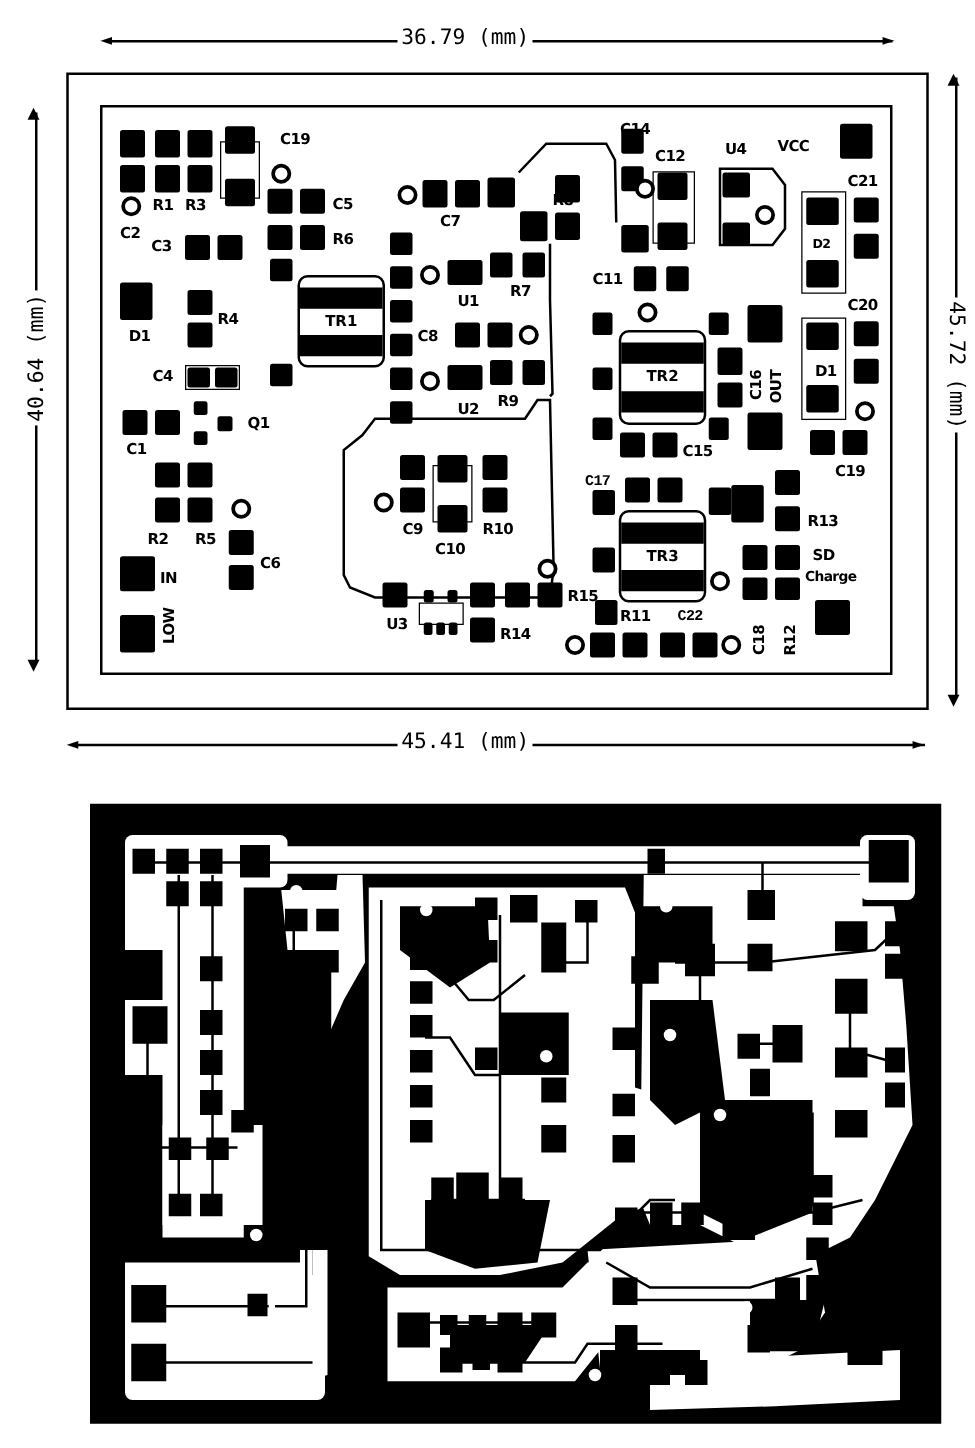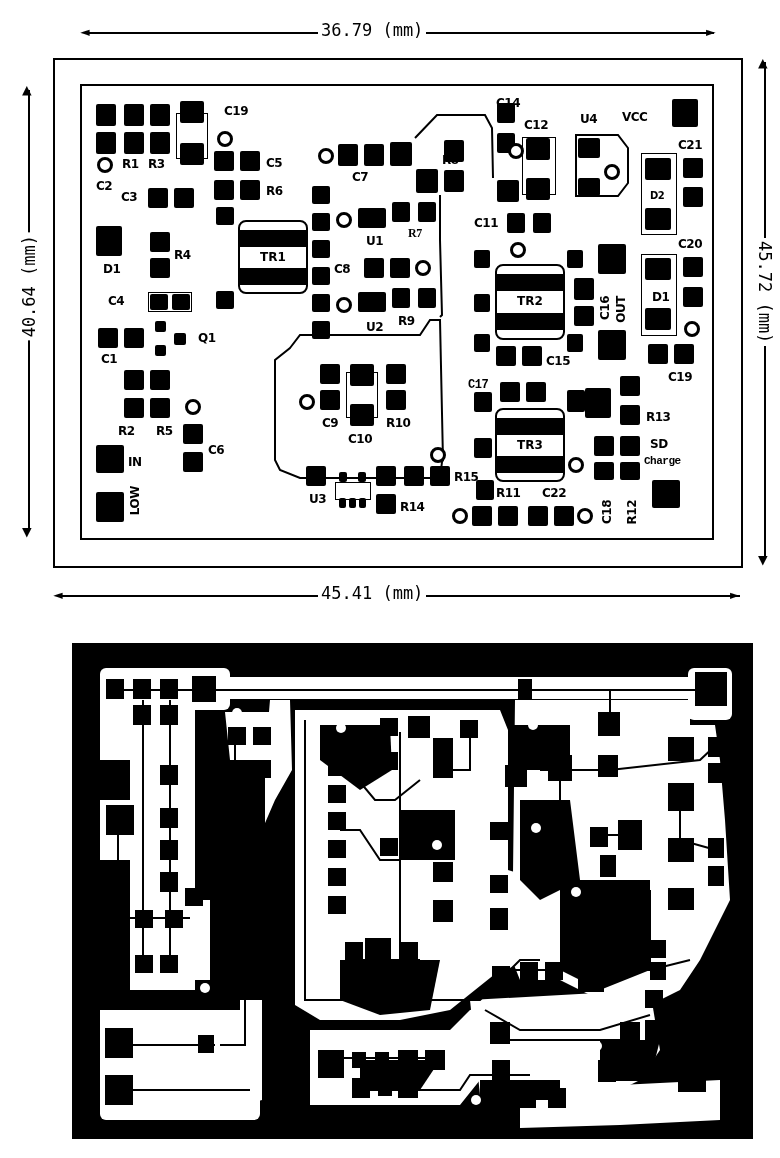--- a/index.html
+++ b/index.html
@@ -93,21 +93,21 @@
   <div class="abs pad" style="left:150px; top:258px; width:20px; height:20px;"></div>
   <div class="abs lbl" style="left:174px; top:248px;">R4</div>
 
   <div class="abs tr" style="left:238px; top:220px; width:66px; height:70px;">
     <div class="band" style="top:8px;"></div>
     <div class="tl" style="top:28px;">TR1</div>
     <div class="band" style="top:46px;"></div>
   </div>
   <div class="abs pad" style="left:216px; top:291px; width:18px; height:18px;"></div>
 
-  <div class="abs lbl" style="left:108px; top:294px;">C4</div>
+  <div class="abs lbl" style="left:122px; top:294px;">C4</div>
   <div class="abs outline" style="left:148px; top:292px; width:42px; height:18px; border-width:1px;"></div>
   <div class="abs pad" style="left:150px; top:294px; width:18px; height:16px;"></div>
   <div class="abs pad" style="left:172px; top:294px; width:18px; height:16px;"></div>
   <div class="abs pad" style="left:155px; top:321px; width:11px; height:11px;"></div>
   <div class="abs pad" style="left:155px; top:345px; width:11px; height:11px;"></div>
   <div class="abs pad" style="left:174px; top:333px; width:12px; height:12px;"></div>
   <div class="abs lbl" style="left:198px; top:331px;">Q1</div>
 
   <div class="abs pad" style="left:98px; top:328px; width:20px; height:20px;"></div>
   <div class="abs pad" style="left:124px; top:328px; width:20px; height:20px;"></div>
@@ -185,21 +185,21 @@
   <div class="abs pad" style="left:312px; top:240px; width:18px; height:18px;"></div>
   <div class="abs pad" style="left:312px; top:267px; width:18px; height:18px;"></div>
   <div class="abs pad" style="left:312px; top:294px; width:18px; height:18px;"></div>
   <div class="abs pad" style="left:312px; top:321px; width:18px; height:18px;"></div>
   <div class="abs via" style="left:336px; top:212px;"></div>
   <div class="abs via" style="left:336px; top:297px;"></div>
   <div class="abs pad" style="left:358px; top:208px; width:28px; height:20px;"></div>
   <div class="abs lbl" style="left:366px; top:234px;">U1</div>
   <div class="abs pad" style="left:392px; top:202px; width:18px; height:20px;"></div>
   <div class="abs pad" style="left:418px; top:202px; width:18px; height:20px;"></div>
-  <div class="abs lbl" style="left:408px; top:226px;font-family:Liberation Serif, serif;">R7</div>
+  <div class="abs lbl" style="left:408px; top:226px;">R7</div>
   <div class="abs lbl" style="left:334px; top:262px;">C8</div>
   <div class="abs pad" style="left:364px; top:258px; width:20px; height:20px;"></div>
   <div class="abs pad" style="left:390px; top:258px; width:20px; height:20px;"></div>
   <div class="abs via" style="left:415px; top:260px;"></div>
   <div class="abs pad" style="left:358px; top:292px; width:28px; height:20px;"></div>
   <div class="abs lbl" style="left:366px; top:320px;">U2</div>
   <div class="abs pad" style="left:392px; top:288px; width:18px; height:20px;"></div>
   <div class="abs pad" style="left:418px; top:288px; width:18px; height:20px;"></div>
   <div class="abs lbl" style="left:398px; top:314px;">R9</div>
 
@@ -254,21 +254,21 @@
   <div class="abs via" style="left:568px; top:457px;"></div>
 
   <div class="abs pad" style="left:620px; top:376px; width:20px; height:20px;"></div>
   <div class="abs pad" style="left:620px; top:405px; width:20px; height:20px;"></div>
   <div class="abs lbl" style="left:646px; top:410px;">R13</div>
   <div class="abs pad" style="left:594px; top:436px; width:20px; height:20px;"></div>
   <div class="abs pad" style="left:620px; top:436px; width:20px; height:20px;"></div>
   <div class="abs lbl" style="left:650px; top:437px;">SD</div>
   <div class="abs pad" style="left:594px; top:462px; width:20px; height:18px;"></div>
   <div class="abs pad" style="left:620px; top:462px; width:20px; height:18px;"></div>
-  <div class="abs lbl" style="left:644px; top:455px; font-size:11px;font-family:Liberation Mono, monospace;">Charge</div>
+  <div class="abs lbl" style="left:644px; top:455px; font-size:11px;">Charge</div>
   <div class="abs pad" style="left:652px; top:480px; width:28px; height:28px;"></div>
   <div class="abs lbl lbl-v" style="left:600px; top:500px;">C18</div>
   <div class="abs lbl lbl-v" style="left:625px; top:500px;">R12</div>
 
   <div class="abs pad" style="left:306px; top:466px; width:20px; height:20px;"></div>
   <div class="abs lbl" style="left:309px; top:492px;">U3</div>
   <div class="abs pad" style="left:339px; top:472px; width:8px; height:10px;"></div>
   <div class="abs pad" style="left:358px; top:472px; width:8px; height:10px;"></div>
   <div class="abs outline" style="left:335px; top:482px; width:34px; height:16px; border-width:1px;"></div>
   <div class="abs pad" style="left:339px; top:498px; width:7px; height:10px;"></div>
@@ -276,21 +276,21 @@
   <div class="abs pad" style="left:359px; top:498px; width:7px; height:10px;"></div>
   <div class="abs pad" style="left:376px; top:466px; width:20px; height:20px;"></div>
   <div class="abs pad" style="left:404px; top:466px; width:20px; height:20px;"></div>
   <div class="abs pad" style="left:430px; top:466px; width:20px; height:20px;"></div>
   <div class="abs via" style="left:430px; top:447px;"></div>
   <div class="abs lbl" style="left:454px; top:470px;">R15</div>
   <div class="abs pad" style="left:376px; top:494px; width:20px; height:20px;"></div>
   <div class="abs lbl" style="left:400px; top:500px;">R14</div>
   <div class="abs pad" style="left:476px; top:480px; width:18px; height:20px;"></div>
   <div class="abs lbl" style="left:496px; top:486px;">R11</div>
-  <div class="abs lbl" style="left:542px; top:486px;">C22</div>
+  <div class="abs lbl" style="left:542px; top:486px;font-family:Liberation Mono, monospace;">C22</div>
   <div class="abs via" style="left:452px; top:508px;"></div>
   <div class="abs pad" style="left:472px; top:506px; width:20px; height:20px;"></div>
   <div class="abs pad" style="left:498px; top:506px; width:20px; height:20px;"></div>
   <div class="abs pad" style="left:528px; top:506px; width:20px; height:20px;"></div>
   <div class="abs pad" style="left:554px; top:506px; width:20px; height:20px;"></div>
   <div class="abs via" style="left:577px; top:508px;"></div>
 
 </div>
 
 <div>

